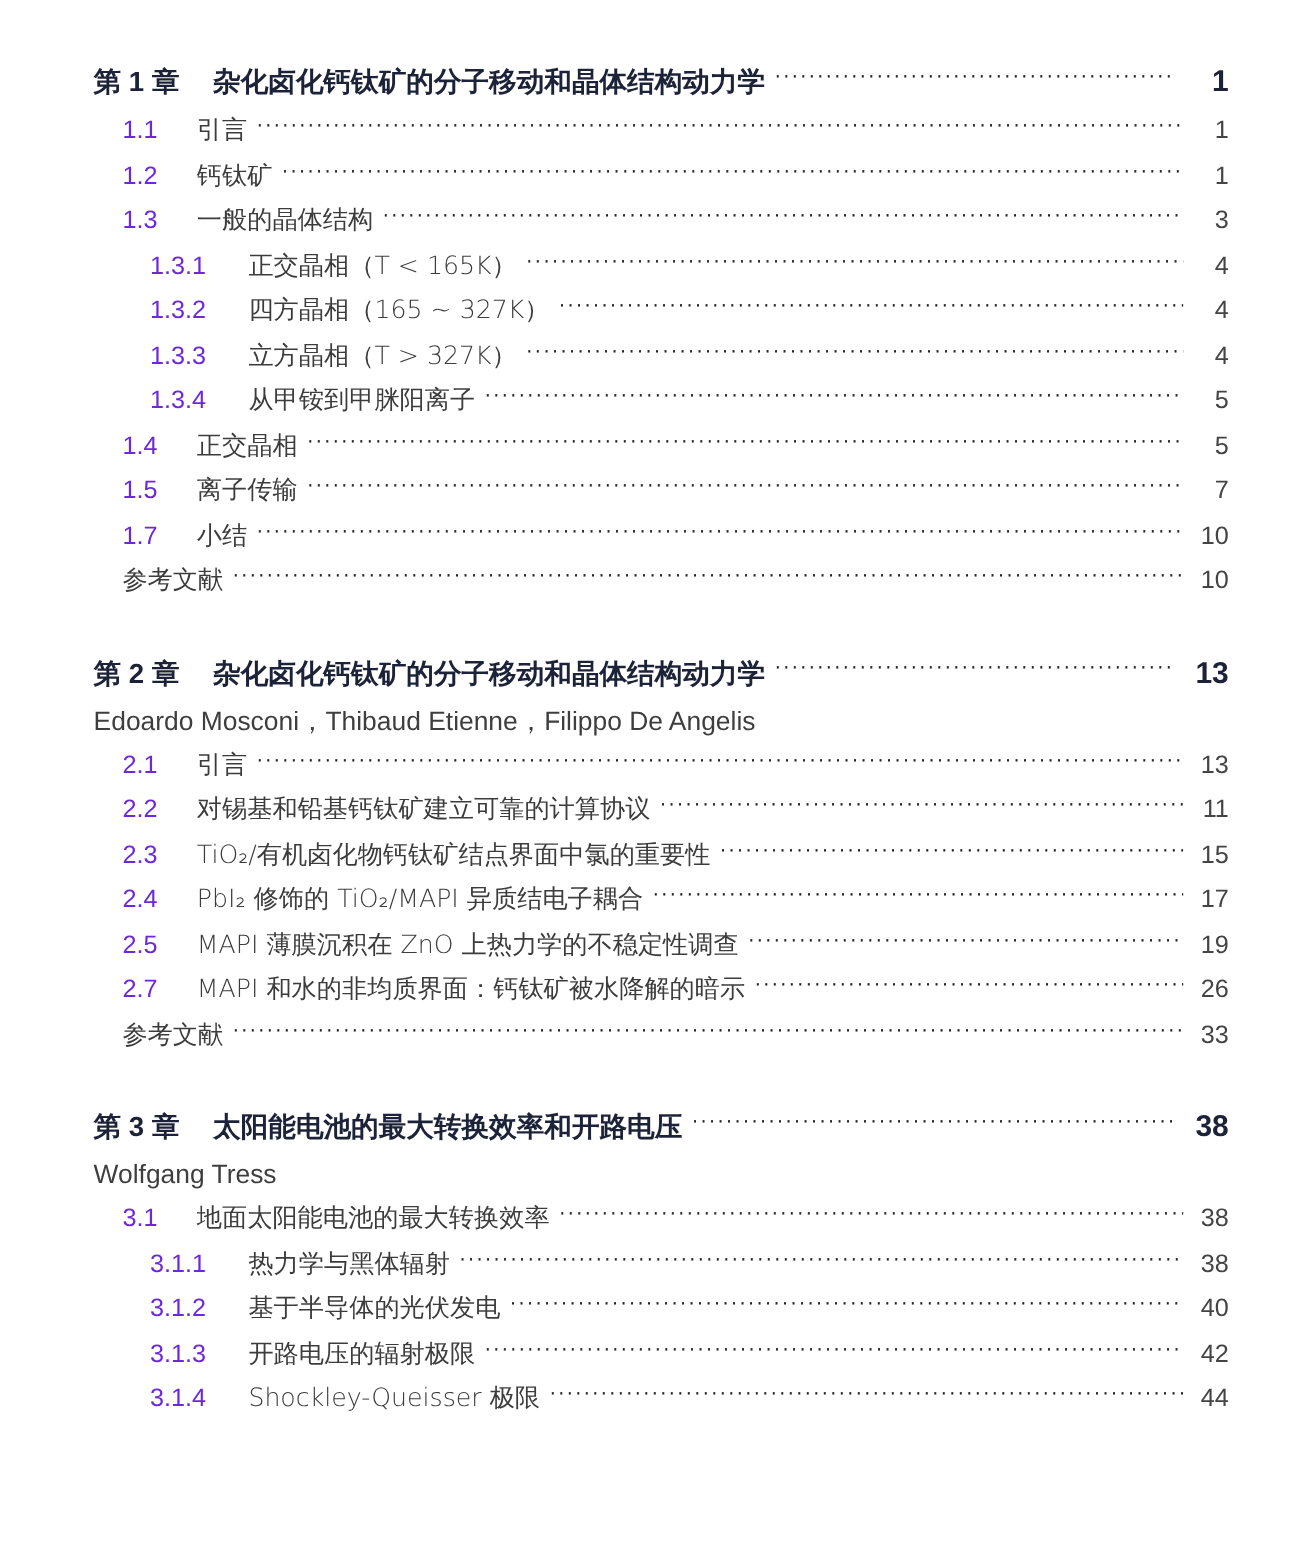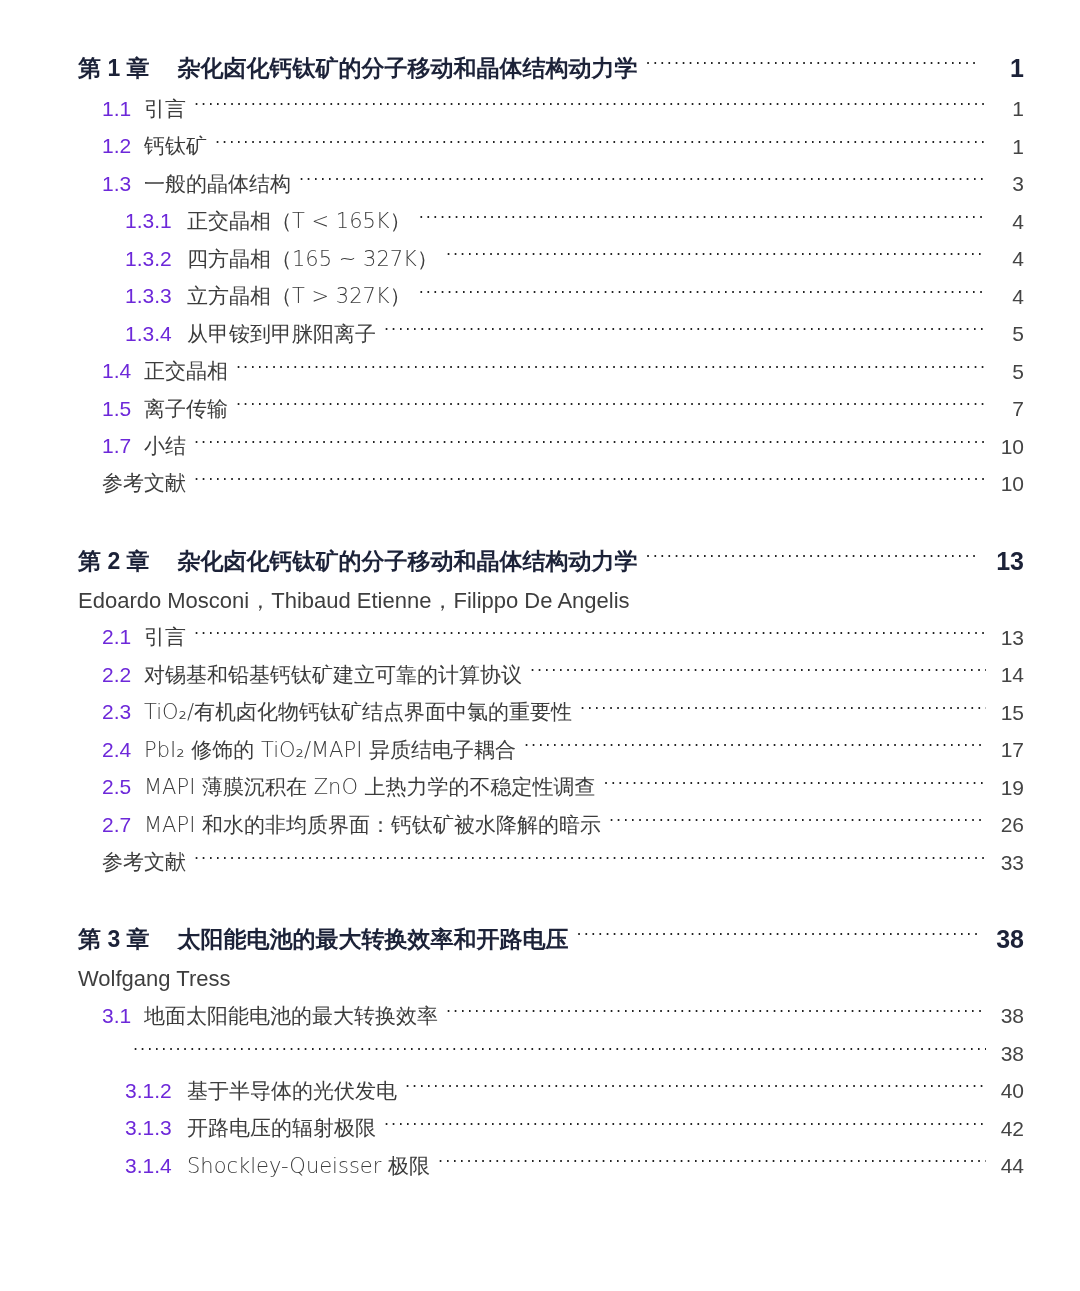--- a/index.html
+++ b/index.html
@@ -19,38 +19,39 @@
       position: absolute;
       left: 78px;
       top: 46px;
       width: 946px;
     }
     .chapter {
       margin-bottom: 36px;
     }
     .row {
       display: flex;
-      align-items: center;
+      align-items: flex-start;
       white-space: nowrap;
       height: 37.5px;
       line-height: 37.5px;
     }
     .row .label {
       flex: 0 0 auto;
       font-size: 21px;
       font-weight: 300;
       color: #3c3c3c;
     }
     .row .num {
       display: inline-block;
       font-family: "Liberation Sans", sans-serif;
       font-size: 21px;
       color: #6d28d9;
     }
     .row .title {
+      margin-left: 20px;
     }
     .row .leader {
       flex: 1 1 auto;
       overflow: hidden;
       margin: 0 10px 0 8px;
       color: #222;
       font-size: 16px;
       letter-spacing: 2px;
       position: relative;
       top: -4px;
@@ -184,21 +185,21 @@
     <div class="authors">Edoardo Mosconi，Thibaud Etienne，Filippo De Angelis</div>
 
     <div class="row lvl1">
       <span class="label"><span class="num">2.1</span><span class="title">引言</span></span>
       <span class="leader"></span>
       <span class="page">13</span>
     </div>
     <div class="row lvl1">
       <span class="label"><span class="num">2.2</span><span class="title">对锡基和铅基钙钛矿建立可靠的计算协议</span></span>
       <span class="leader"></span>
-      <span class="page">14</span>
+      <span class="page">11</span>
     </div>
     <div class="row lvl1">
       <span class="label"><span class="num">2.3</span><span class="title">TiO₂/有机卤化物钙钛矿结点界面中氯的重要性</span></span>
       <span class="leader"></span>
       <span class="page">15</span>
     </div>
     <div class="row lvl1">
       <span class="label"><span class="num">2.4</span><span class="title">PbI₂ 修饰的 TiO₂/MAPI 异质结电子耦合</span></span>
       <span class="leader"></span>
       <span class="page">17</span>
@@ -229,20 +230,21 @@
       <span class="page">38</span>
     </div>
     <div class="authors">Wolfgang Tress</div>
 
     <div class="row lvl1">
       <span class="label"><span class="num">3.1</span><span class="title">地面太阳能电池的最大转换效率</span></span>
       <span class="leader"></span>
       <span class="page">38</span>
     </div>
     <div class="row lvl2">
+      <span class="label"><span class="num">3.1.1</span><span class="title">热力学与黑体辐射</span></span>
       <span class="leader"></span>
       <span class="page">38</span>
     </div>
     <div class="row lvl2">
       <span class="label"><span class="num">3.1.2</span><span class="title">基于半导体的光伏发电</span></span>
       <span class="leader"></span>
       <span class="page">40</span>
     </div>
     <div class="row lvl2">
       <span class="label"><span class="num">3.1.3</span><span class="title">开路电压的辐射极限</span></span>

